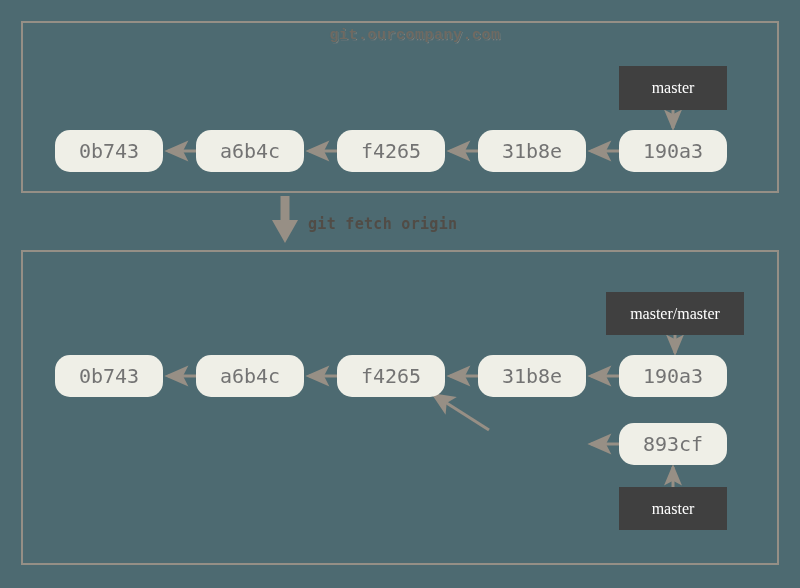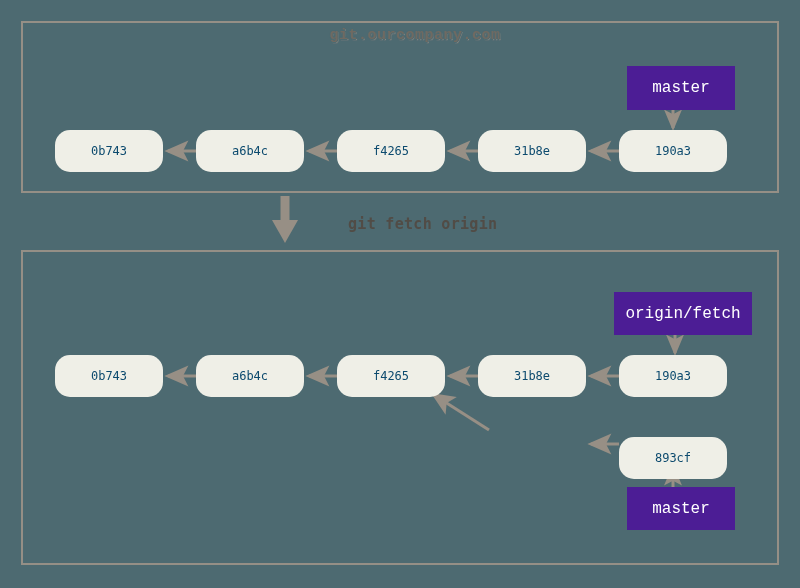--- a/index.html
+++ b/index.html
@@ -45,63 +45,61 @@
   }
   #title-remote { top: 27px; }
   #title-local  { top: 256px; }
 
   .node {
     position: absolute;
     width: 108px;
     height: 42px;
     border-radius: 15px;
     background: #efefe7;
-    color: #0c4a6e;
+    color: #737373;
     font-family: "DejaVu Sans Mono", "Liberation Mono", monospace;
-    font-size: 12px;
+    font-size: 20px;
     display: flex;
     align-items: center;
     justify-content: center;
     box-sizing: border-box;
     z-index: 5;
   }
 
   .ref {
     position: absolute;
-    background: #4c1d95;
+    background: #404040;
     color: #ffffff;
-    font-family: Liberation Mono, monospace;
+    font-family: Liberation Serif, serif;
     font-size: 16px;
     display: flex;
     align-items: center;
     justify-content: center;
     box-sizing: border-box;
     z-index: 5;
-    margin-left: 8px;
   }
 
   #svg-arrows {
     position: absolute;
     left: 0; top: 0;
     width: 800px;
     height: 588px;
     pointer-events: none;
     z-index: 2;
   }
 
   .fetch-label {
     position: absolute;
     font-family: "DejaVu Sans Mono", "Liberation Mono", monospace;
     font-size: 15px;
     font-weight: bold;
     color: #514c46;
     letter-spacing: 0.3px;
     user-select: none;
     z-index: 5;
-    margin-left: 40px;
   }
 </style>
 </head>
 <body>
 
 <div id="scene">
 
   <svg id="svg-arrows" viewBox="0 0 800 588" xmlns="http://www.w3.org/2000/svg">
     <defs>
       <marker id="ah" markerWidth="9" markerHeight="9" refX="7.2" refY="4.5" orient="auto" markerUnits="strokeWidth">
@@ -154,18 +152,18 @@
 
   <div class="fetch-label" style="left:308px; top:215px;">git fetch origin</div>
 
   <div class="panel" id="panel-local"></div>
 
   <div class="node" style="left:55px;  top:355px;">0b743</div>
   <div class="node" style="left:196px; top:355px;">a6b4c</div>
   <div class="node" style="left:337px; top:355px;">f4265</div>
   <div class="node" style="left:478px; top:355px;">31b8e</div>
   <div class="node" style="left:619px; top:355px;">190a3</div>
-  <div class="node" style="left:619px; top:437px;">893cf</div>
+  <div class="node" style="left:619px; top:423px;">893cf</div>
 
-  <div class="ref" style="left:606px; top:292px; width:138px; height:43px;">origin/fetch</div>
+  <div class="ref" style="left:606px; top:292px; width:138px; height:43px;">master/master</div>
   <div class="ref" style="left:619px; top:487px; width:108px; height:43px;">master</div>
 
 </div>
 
 </body></html>

